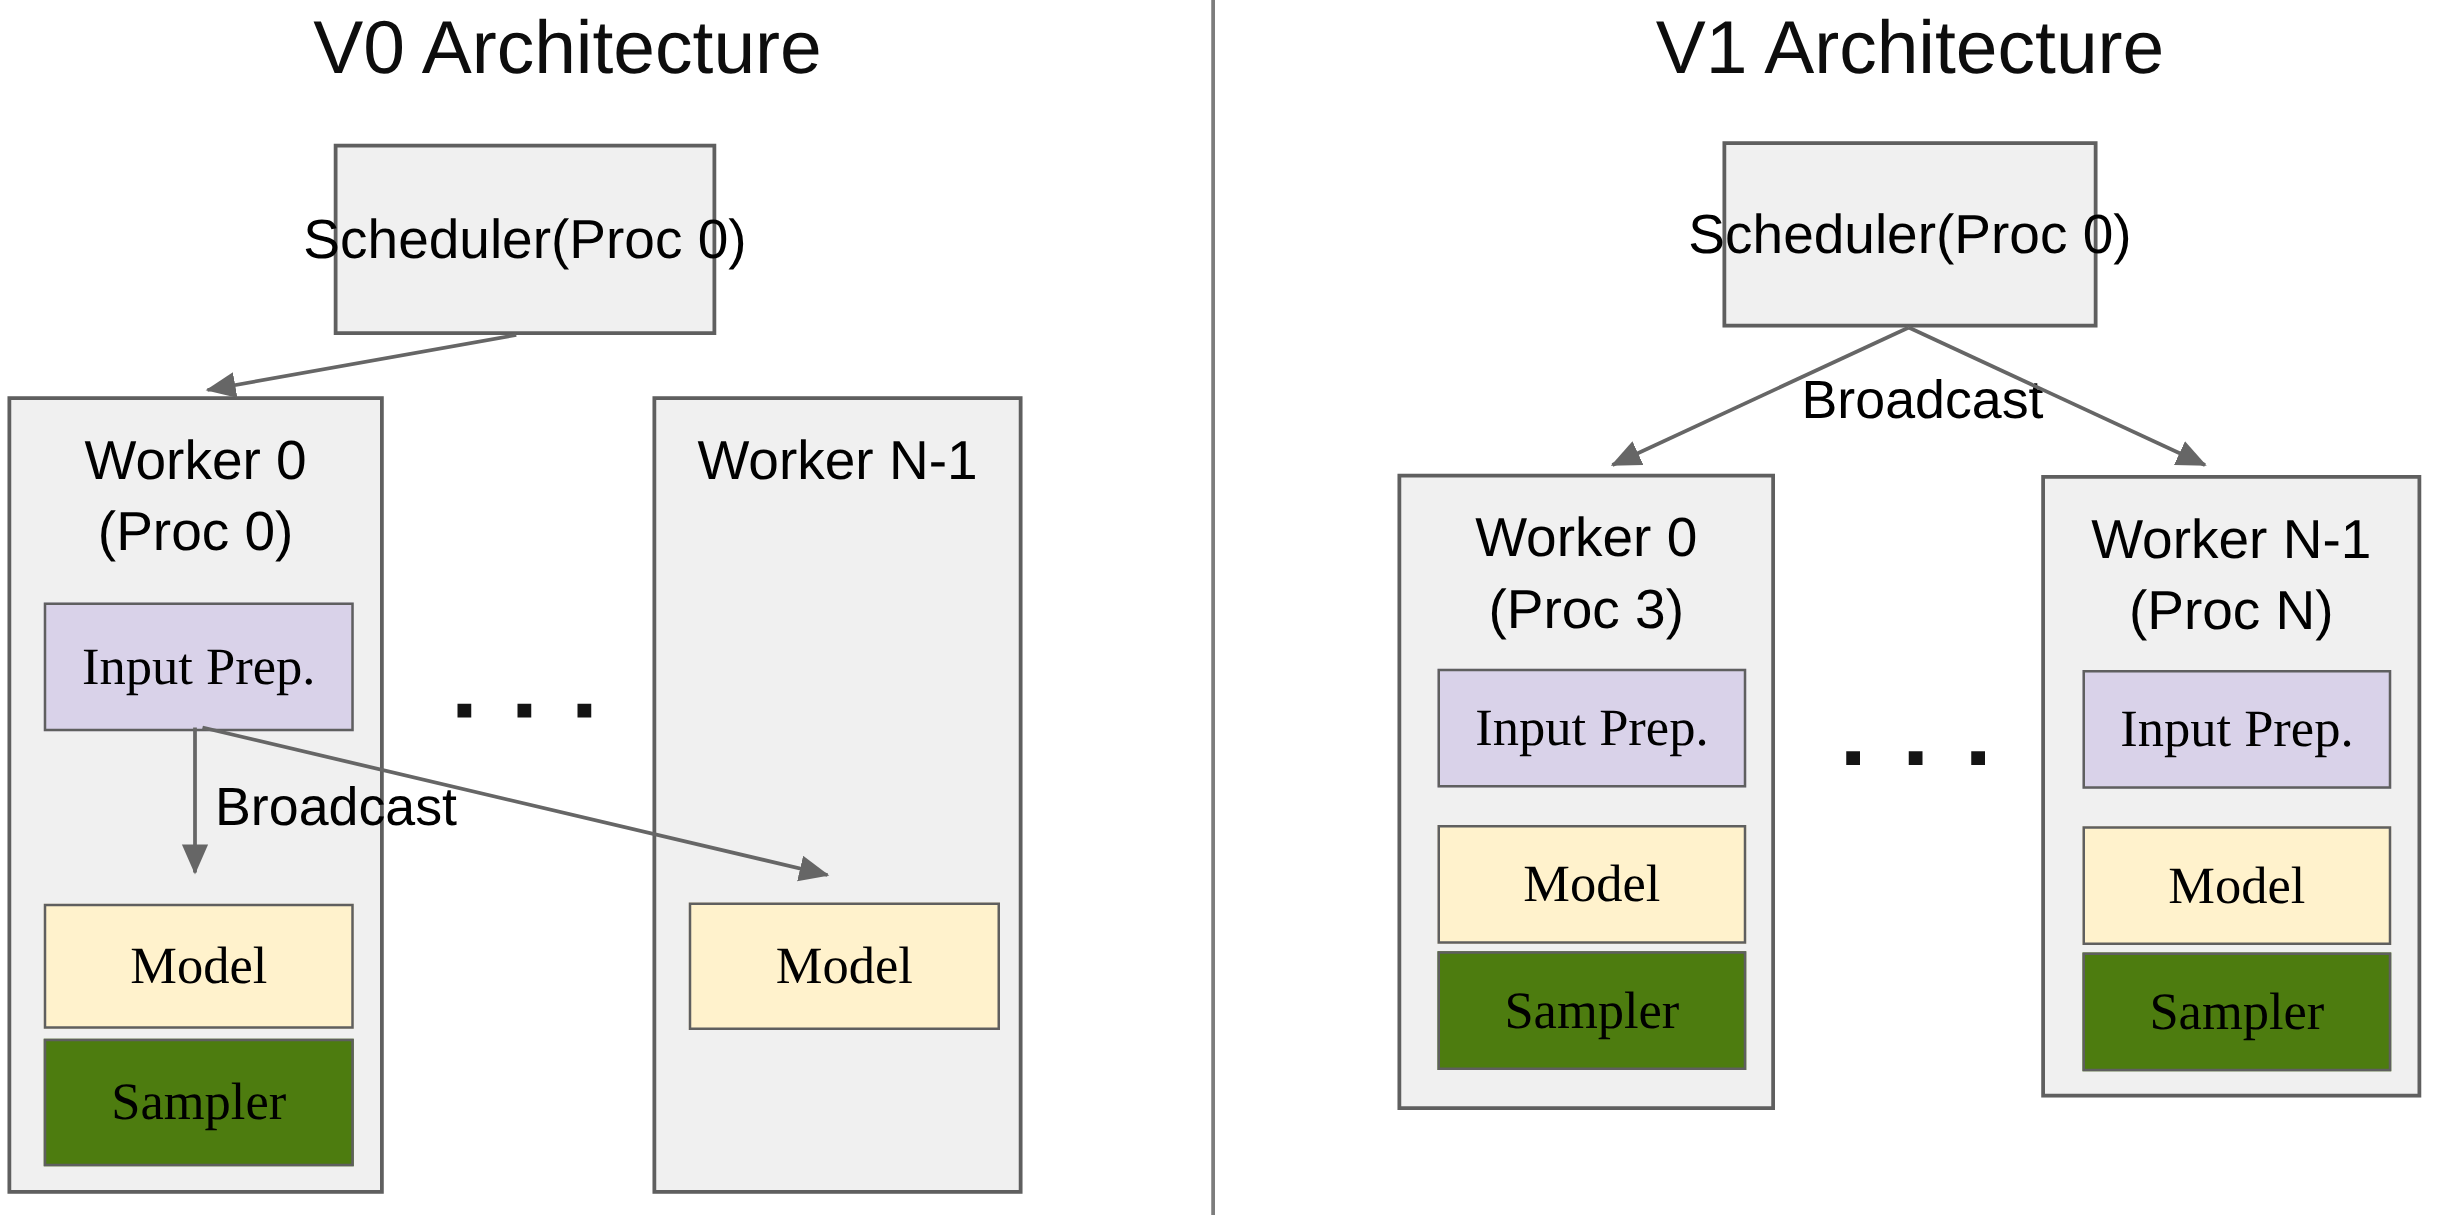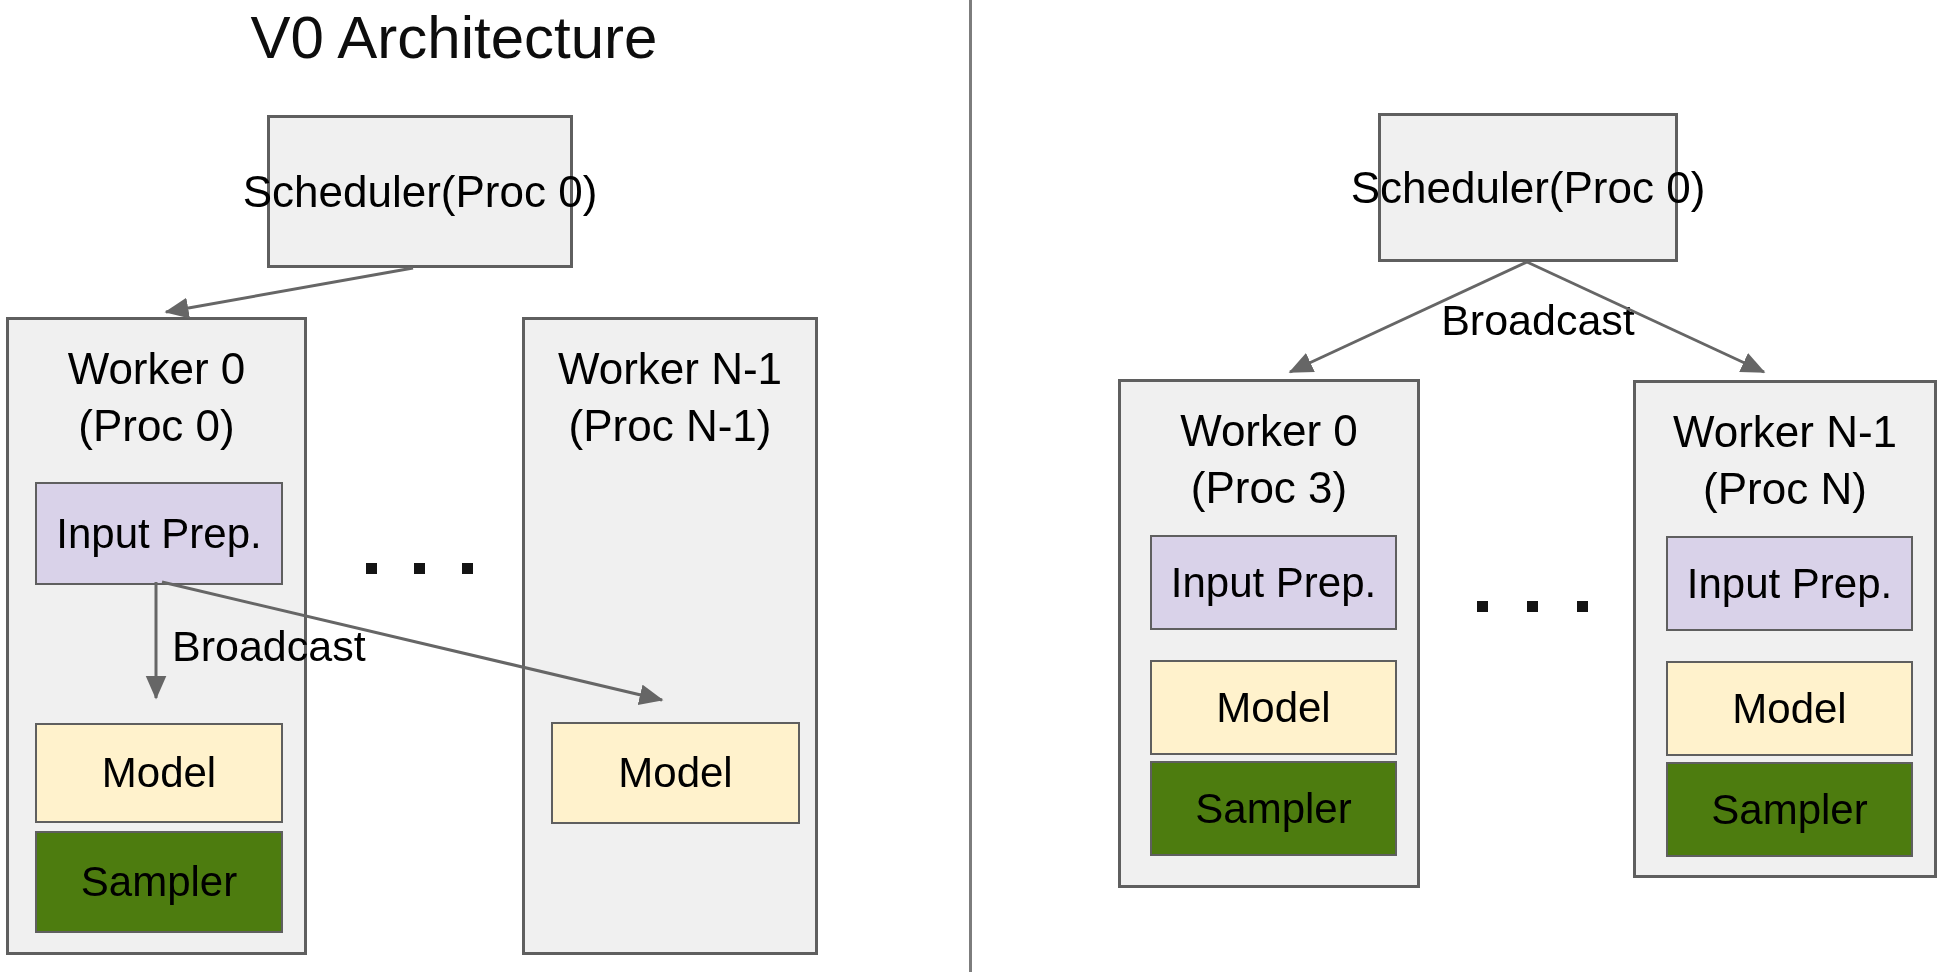--- a/index.html
+++ b/index.html
@@ -32,21 +32,21 @@
   }
   .worker-title{
     position:absolute;left:0;right:0;top:20px;
     font-size:44px;line-height:57px;text-align:center;white-space:nowrap;
   }
   .inner-box{
     position:absolute;
     border:2px solid #5f5f5f;
     box-sizing:border-box;
     display:flex;align-items:center;justify-content:center;
-    font-size:42px;white-space:nowrap;
+    font-size:42px;white-space:nowrap;font-family:Liberation Serif, serif;
   }
   .fill-purple{background:#d9d2e9;}
   .fill-yellow{background:#fff2cc;margin-top:12px;}
   .fill-green{background:#4d7c0f;}
   .broadcast-label{
     position:absolute;
     font-size:43px;line-height:48px;white-space:nowrap;
   }
   .center-text{text-align:center;}
   .dot{
@@ -86,27 +86,27 @@
 
   <div>
     <div class="dot" style="left:366px;top:563px;"></div>
     <div class="dot" style="left:414px;top:563px;"></div>
     <div class="dot" style="left:462px;top:563px;"></div>
   </div>
 
   <div class="big-box" style="left:522px;top:317px;width:296px;height:638px;">
     <div class="worker-title">
       <div>Worker N-1</div>
-      <div>(Proc N-1)</div>
     </div>
     <div class="inner-box fill-yellow" style="left:26px;top:390px;width:249px;height:102px;">Model</div>
   </div>
 
   <div class="divider" style="left:969px;"></div>
 
+  <div class="panel-title" style="left:1103px;width:850px;">V1 Architecture</div>
 
   <div class="big-box sched" style="left:1378px;top:113px;width:300px;height:149px;">
     <div class="box-label">Scheduler</div>
     <div class="box-label">(Proc 0)</div>
   </div>
 
   <div class="broadcast-label center-text" style="left:1338px;top:296px;width:400px;">Broadcast</div>
 
   <div class="big-box" style="left:1118px;top:379px;width:302px;height:509px;">
     <div class="worker-title">

